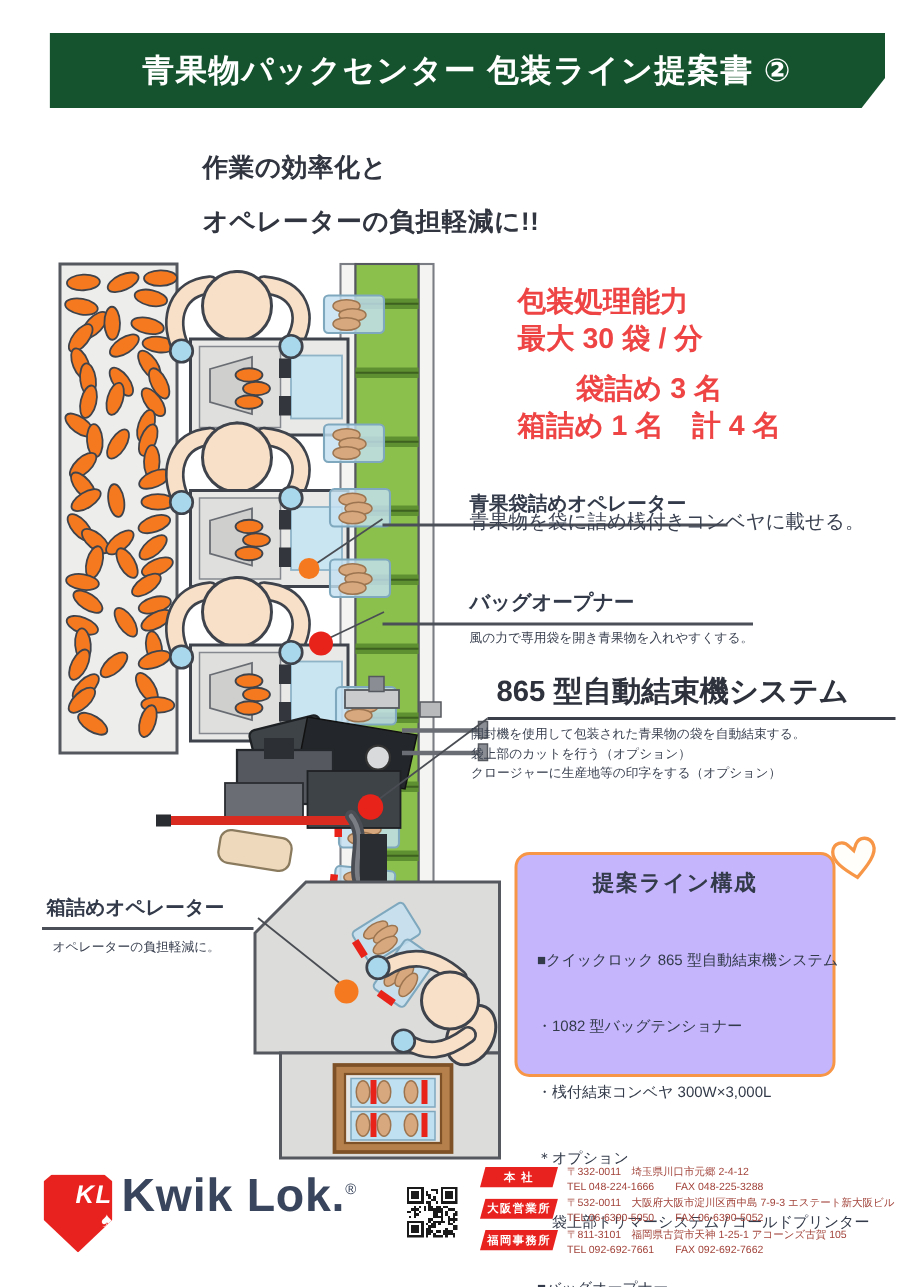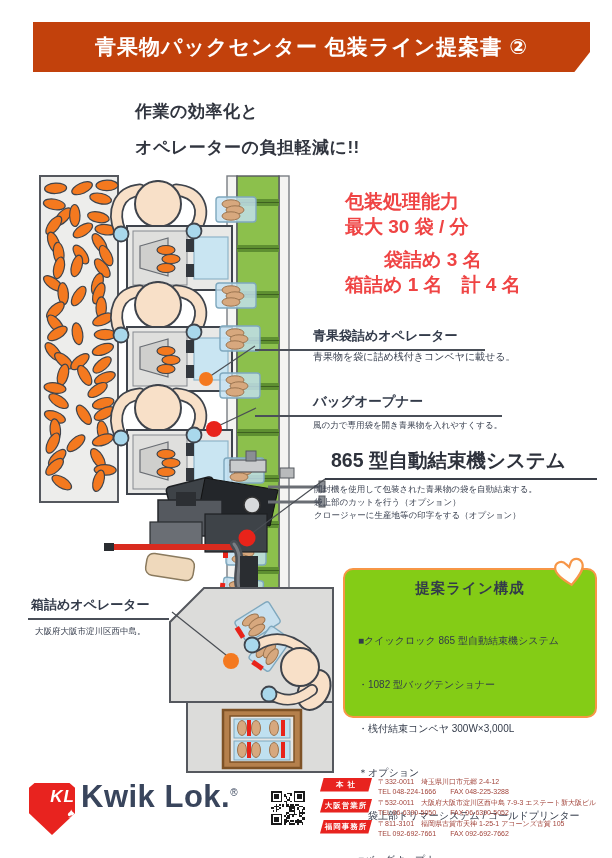--- a/index.html
+++ b/index.html
@@ -1,47 +1,47 @@
 <!DOCTYPE html>
 <html><head>
 <meta charset="utf-8">
 <style>
   html,body{margin:0;padding:0;background:#ffffff;}
   #page{position:relative;width:612px;height:858px;background:#ffffff;overflow:hidden;
         font-family:"Liberation Sans","DejaVu Sans",sans-serif;color:#333B4A;}
   .abs{position:absolute;}
 
   
-  #banner{left:33px;top:22px;width:557px;height:50px;background:#c2410c;
+  #banner{left:33px;top:22px;width:557px;height:50px;background:#14532d;
           clip-path:polygon(0 0,100% 0,100% 60%,97.2% 100%,0 100%);
           display:flex;align-items:center;justify-content:center;}
   #banner span{color:#ffffff;font-size:21px;font-weight:800;letter-spacing:1px;}
 
   
   #heading{left:135px;top:94px;font-size:17px;line-height:36px;font-weight:800;color:#31353F;letter-spacing:.5px;}
 
   
   #capacity{left:345px;top:189px;font-size:19px;line-height:25px;font-weight:800;color:#ef4444;}
   #capacity .gap{margin-top:8px;text-align:center;}
 
   
   .co-title{font-weight:700;color:#333B4A;border-bottom:2px solid #4A4F58;padding-bottom:4px;}
   #co1-title{left:255px;top:327px;width:230px;padding-left:58px;font-size:13px;box-sizing:border-box;}
-  #co1-desc{left:313px;top:350px;font-size:10px;color:#3A4150;}
+  #co1-desc{left:313px;top:339px;font-size:13px;color:#3A4150;}
   #co2-title{left:255px;top:393px;width:247px;padding-left:58px;font-size:13.5px;box-sizing:border-box;}
   #co2-desc{left:313px;top:420px;font-size:8.5px;color:#3A4150;}
   #co3-title{left:325px;top:447px;width:272px;padding-left:6px;font-size:19.5px;font-weight:800;
              border-bottom:2.5px solid #3A3F49;padding-bottom:4px;color:#2E323C;box-sizing:border-box;}
   #co3-desc{left:314px;top:483px;font-size:8.5px;line-height:13px;color:#3A4150;}
   #co4-title{left:28px;top:596px;width:141px;padding-left:3px;font-size:13px;box-sizing:border-box;}
   #co4-desc{left:35px;top:626px;font-size:8.5px;color:#3A4150;}
 
   
-  #proposal{left:343px;top:568px;width:254px;height:150px;border:2px solid #F79646;border-radius:10px;
-            background:#84cc16;box-sizing:border-box;}
+  #proposal{left:343px;top:568px;width:214px;height:150px;border:2px solid #F79646;border-radius:10px;
+            background:#c4b5fd;box-sizing:border-box;}
   #proposal .p-title{text-align:center;font-size:14.5px;font-weight:800;margin-top:9px;color:#333B4A;letter-spacing:1px;}
   #proposal .p-items{margin:7px 0 0 13px;font-size:10px;line-height:14.6px;color:#333B4A;white-space:pre;}
   #heart{left:552px;top:556px;z-index:5;}
 
   
   #logo-shield{left:29px;top:783px;width:46px;height:52px;background:#E8231F;
                clip-path:polygon(12% 0,88% 0,100% 9%,100% 58%,50% 100%,0 58%,0 9%);text-align:right;}
   #logo-shield .kl{display:block;color:#fff;font-weight:800;font-style:italic;font-size:17px;margin-top:4px;letter-spacing:1px;}
   #logo-shield .spade{display:block;color:#fff;font-size:14px;line-height:12px;}
   #brand{left:81px;top:779px;font-size:31px;font-weight:800;color:#39455C;letter-spacing:.5px;}
@@ -312,21 +312,21 @@
   <div class="abs" id="co2-desc" style="z-index:2">風の力で専用袋を開き青果物を入れやすくする。</div>
 
   <div class="abs" id="co3-title" style="z-index:2">865 型自動結束機システム</div>
   <div class="abs" id="co3-desc" style="z-index:2">
     <div>開封機を使用して包装された青果物の袋を自動結束する。</div>
     <div>袋上部のカットを行う（オプション）</div>
     <div>クロージャーに生産地等の印字をする（オプション）</div>
   </div>
 
   <div class="abs co-title" id="co4-title" style="z-index:2">箱詰めオペレーター</div>
-  <div class="abs" id="co4-desc" style="z-index:2">大阪府大阪市淀川区西中島。</div>
+  <div class="abs" id="co4-desc" style="z-index:2">オペレーターの負担軽減に。</div>
 
   <div class="abs" id="proposal" style="z-index:2">
     <div class="p-title">提案ライン構成</div>
     <div class="p-items">
       <div>■クイックロック 865 型自動結束機システム</div>
       <div>・1082 型バッグテンショナー</div>
       <div>・桟付結束コンベヤ 300W×3,000L</div>
       <div>＊オプション</div>
       <div>　袋上部トリマーシステム / コールドプリンター</div>
       <div>■バッグオープナー</div>

